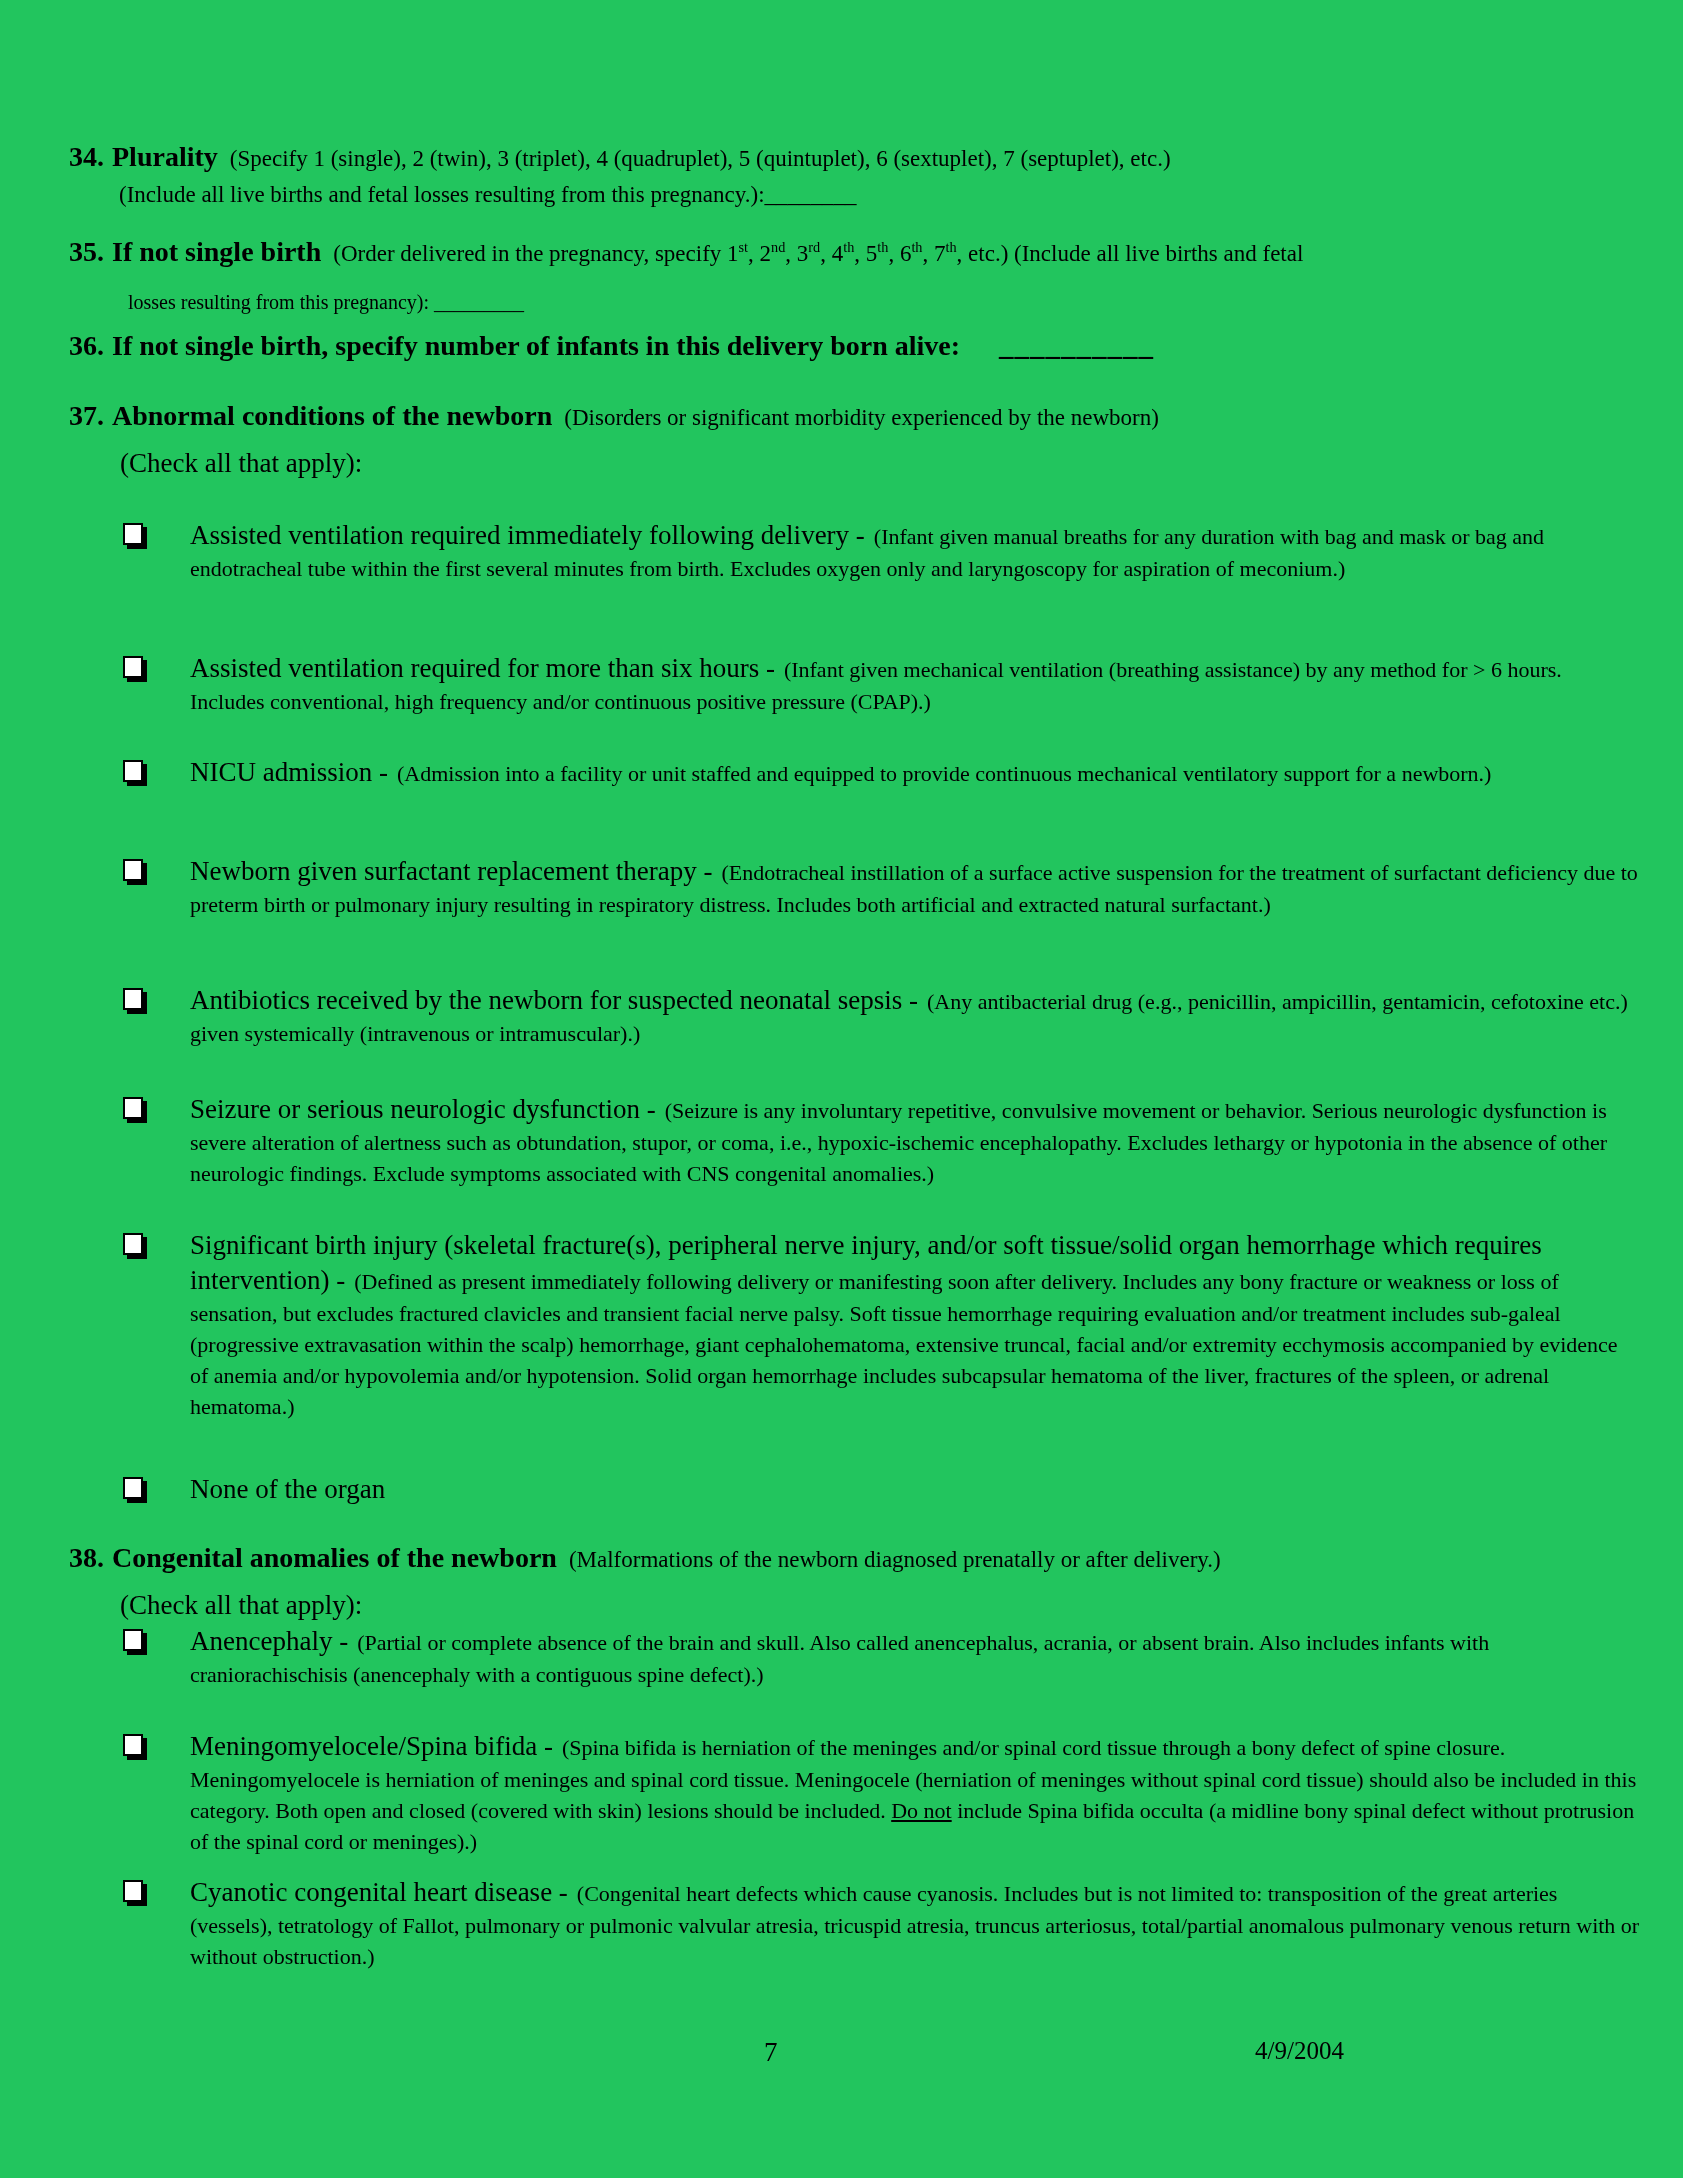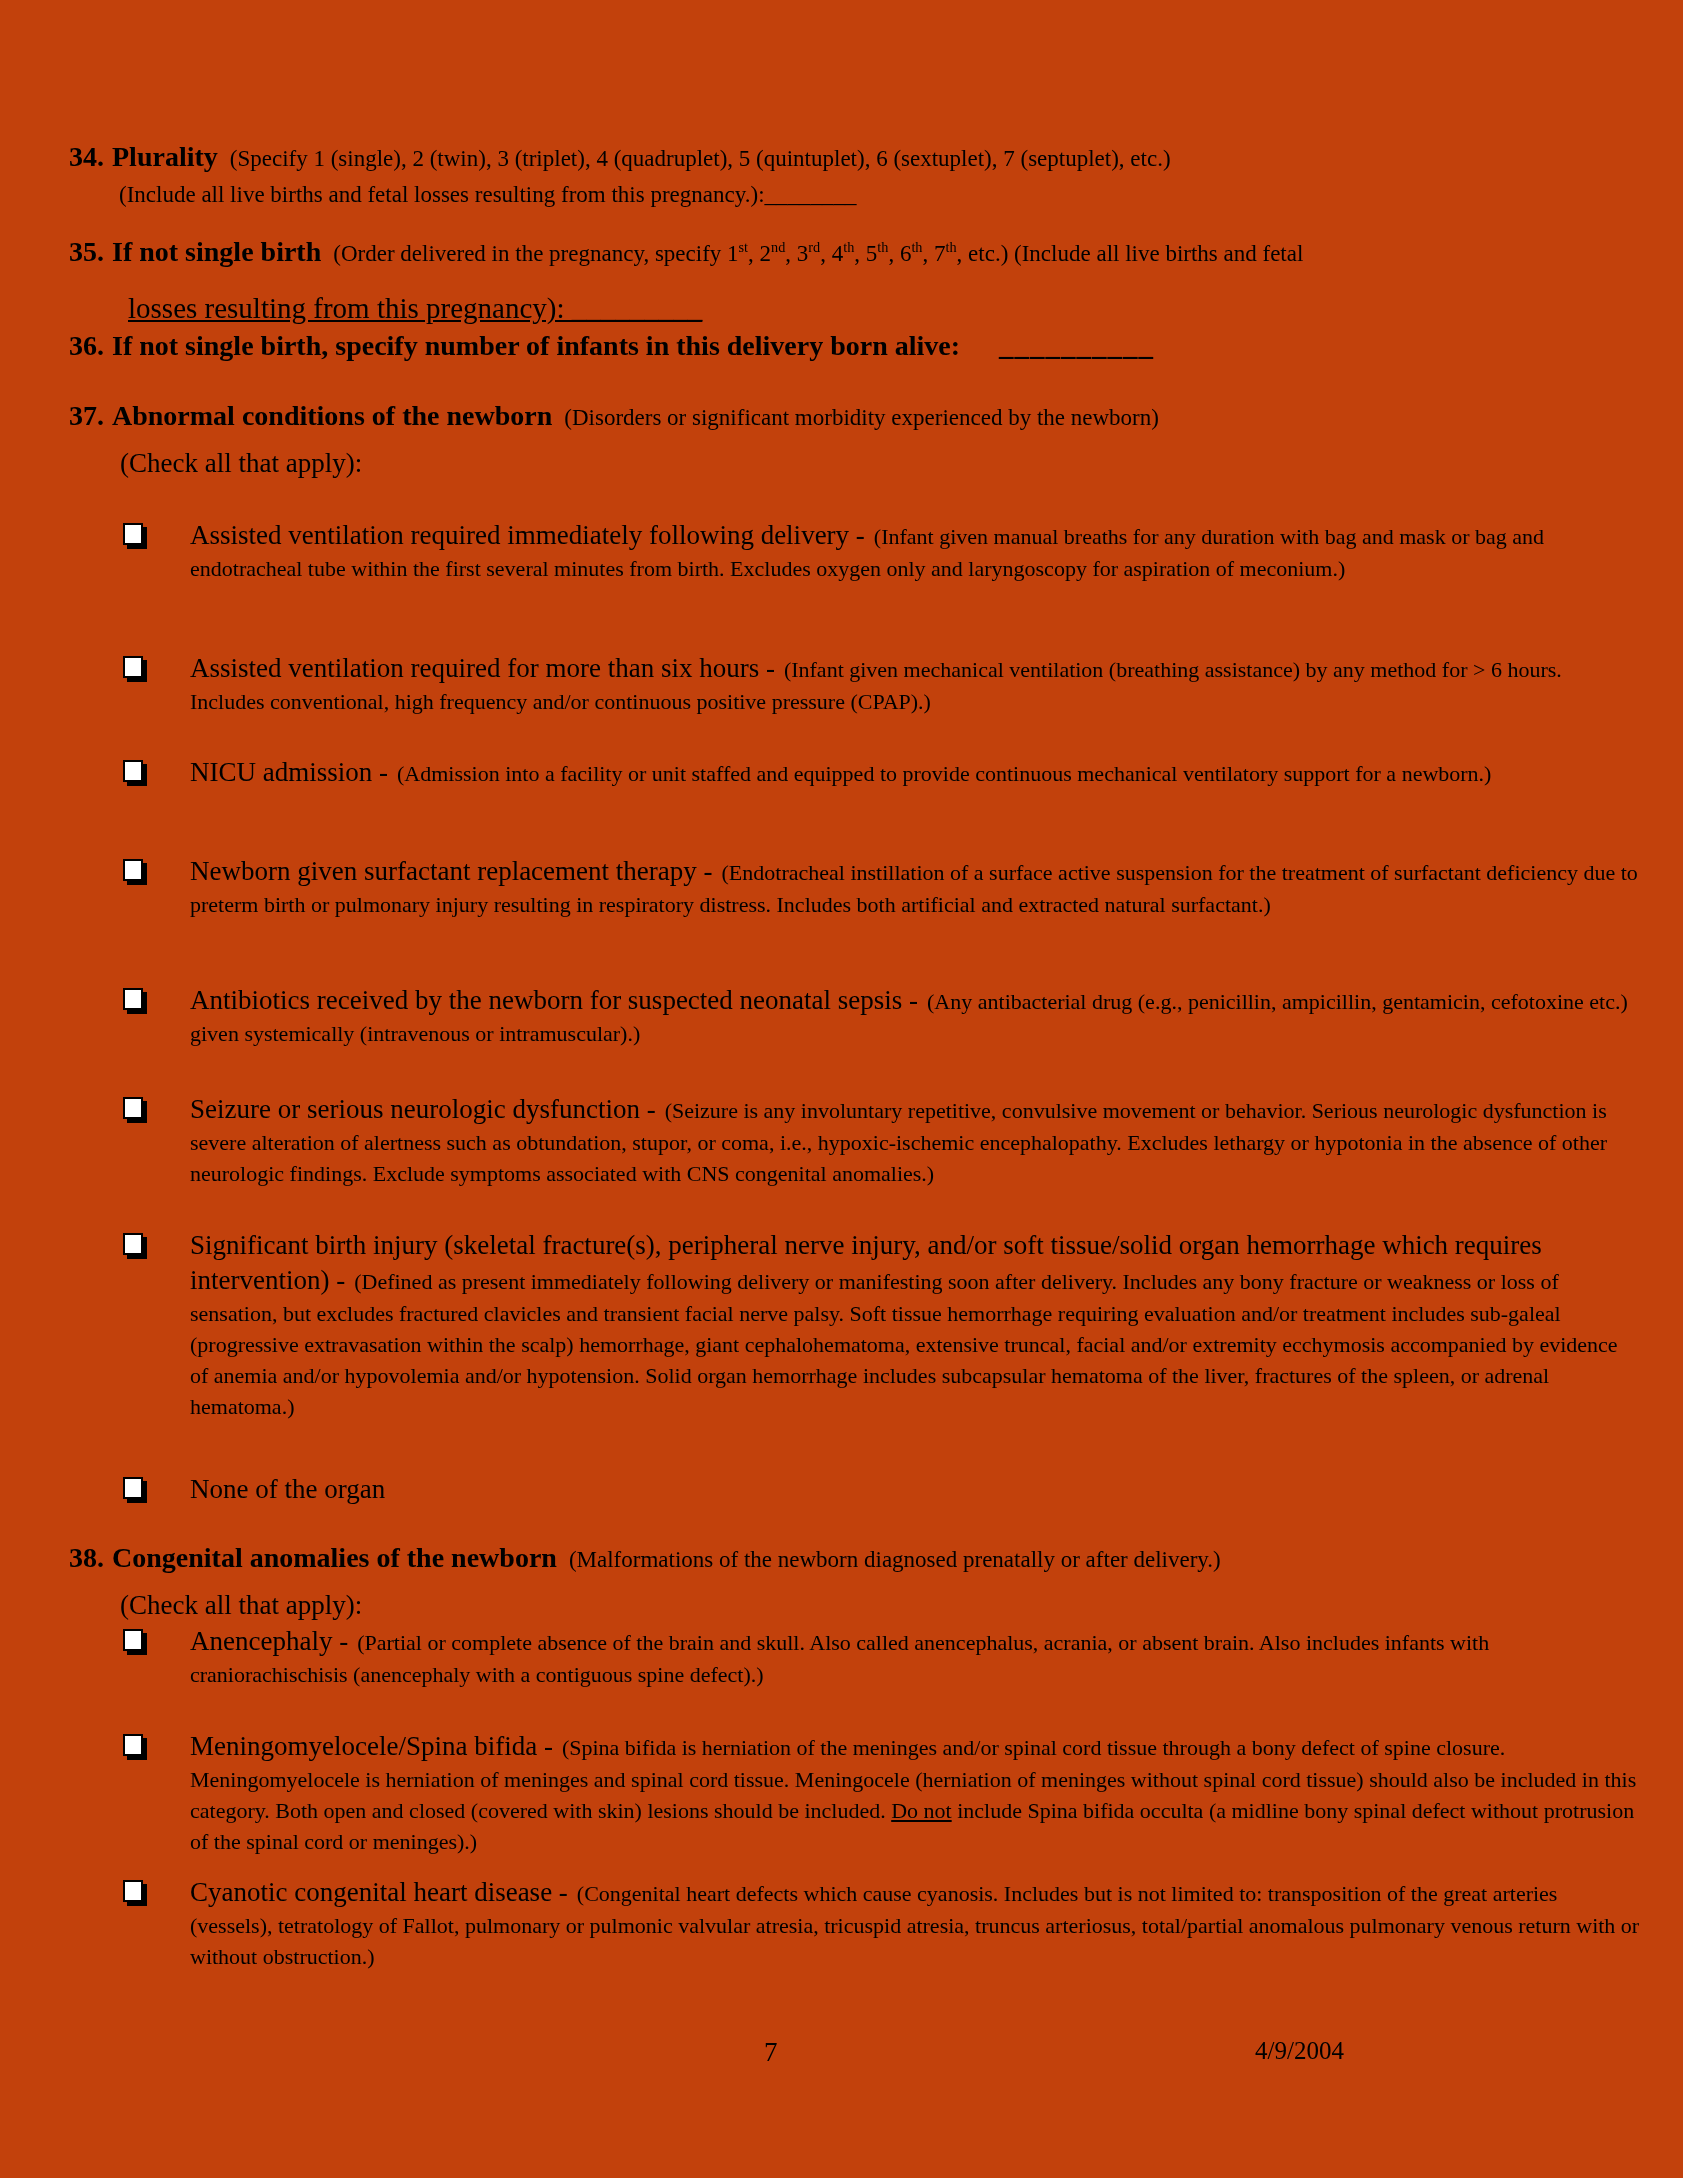--- a/index.html
+++ b/index.html
@@ -1,29 +1,29 @@
 <!DOCTYPE html>
 <html><head>
 <meta charset="utf-8">
 <style>
   * { margin:0; padding:0; box-sizing:border-box; }
   html, body { background:#ffffff; }
   .page {
     position:relative; width:1683px; height:2178px; margin:0 auto;
-    background:#c2410c; color:#000;
+    background:#22c55e; color:#000;
     font-family:"Liberation Serif", serif;
     overflow:hidden;
   }
   .q { position:absolute; left:69px; width:1554px; }
   .qline { line-height:36px; }
   .qnum { font-weight:bold; font-size:28px; margin-right:8px; }
   .qtitle { font-weight:bold; font-size:28px; margin-right:12px; }
   .qsub { font-size:23px; }
   .q-cont { padding-left:50px; font-size:23px; line-height:32px; margin-top:0; }
-  .q-cont2 { padding-left:59px; font-size:29px; line-height:32px; margin-top:18px;text-decoration:underline; }
+  .q-cont2 { padding-left:59px; font-size:20px; line-height:32px; margin-top:12px; }
   .check-note { padding-left:51px; font-size:27px; margin-top:8px; line-height:34px; }
   .blank-bold { font-weight:bold; font-size:29px; letter-spacing:1px;margin-left:39px; }
   sup { font-size:0.62em; line-height:0; }
 
   .chk-item { position:absolute; left:123px; width:1517px; }
   .chk {
     position:absolute; left:0; top:5px; width:20px; height:22px;
     border:2px solid #000; background:#fff;
     box-shadow:4px 4px 0 0 #000; display:inline-block;
   }

